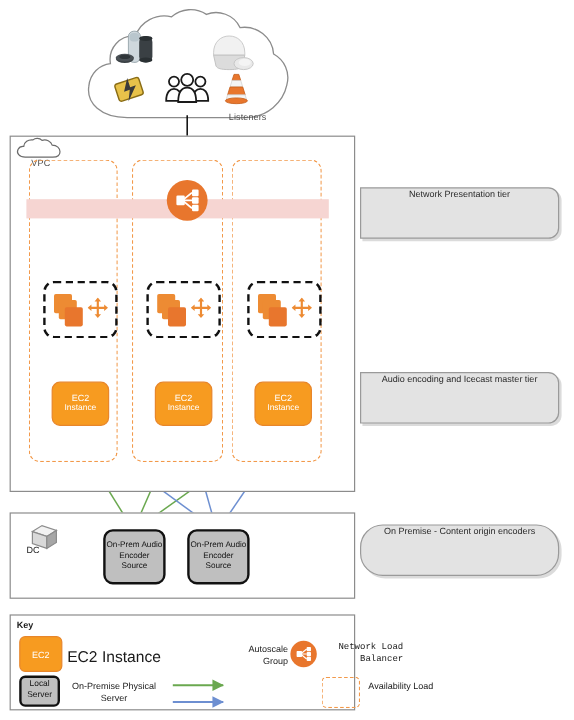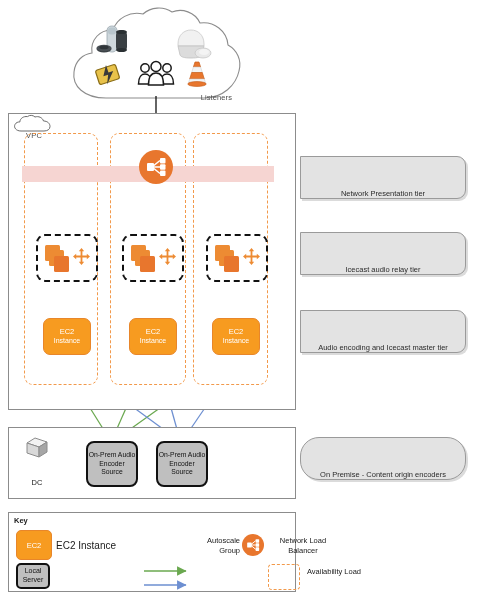--- a/index.html
+++ b/index.html
@@ -8,21 +8,21 @@
     font-family:"Liberation Sans",sans-serif;
     color:#1a1a1a;-webkit-font-smoothing:antialiased;
   }
   .stage{position:absolute;inset:0;}
   .abs{position:absolute;}
 
   
   .cloud-wrap{left:62px;top:6px;width:180px;height:104px;}
   .cloud-wrap svg{display:block;}
   .listeners-label{
-    position:absolute;right:10px;bottom:8px;font-size:7.5px;color:#4d4d4d;
+    position:absolute;right:20px;bottom:8px;font-size:7.5px;color:#4d4d4d;
     letter-spacing:.1px;
     margin-top:32px;
   }
   .cloud-icons{position:absolute;inset:0;}
   .ic{position:absolute;}
 
   
   .frame{
     border:1px solid #8c8c8c;background:#ffffff;box-sizing:border-box;
   }
@@ -81,66 +81,66 @@
   }
   .ec2 .l1{font-size:7.5px;}
   .ec2 .l2{font-size:7px;}
   .ec2a{left:43px;top:318px;}
   .ec2b{left:129px;top:318px;}
   .ec2c{left:212px;top:318px;}
 
   
   .dc-ico{left:22px;top:436px;width:30px;height:36px;}
   .dc-ico .lbl{
-    position:absolute;left:0;top:42px;width:30px;text-align:center;
+    position:absolute;left:0;top:18px;width:30px;text-align:left;
     font-size:7.5px;color:#1a1a1a;
   }
   .onprem{
     background:#BFBFBF;border:2.2px solid #111111;border-radius:8px;
     width:52px;height:46px;box-sizing:border-box;
     display:flex;align-items:center;justify-content:center;text-align:center;
     font-size:6.8px;line-height:1.32;color:#111111;
   }
   .op1{left:86px;top:441px;}
   .op2{left:156px;top:441px;}
 
   
   .tier{
     background:#e3e3e3;border:1px solid #9a9a9a;
     border-top-right-radius:9px;border-bottom-right-radius:9px;
-    box-sizing:border-box;display:flex;align-items:flex-end;justify-content:center;
+    box-sizing:border-box;display:flex;align-items:flex-start;justify-content:center;
     font-size:7.5px;color:#2b2b2b;text-align:center;
     box-shadow:2px 2px 0 rgba(0,0,0,.14);
     left:300px;width:166px;height:43px;
   }
   .tier1{top:156px;}
   .tier2{top:232px;}
   .tier3{top:310px;}
   .tier4{top:437px;border-radius:19px;}
 
   
   .key-box{left:8px;top:512px;width:288px;height:80px;}
   .key-title{left:14px;top:516px;font-size:7.5px;font-weight:bold;color:#1a1a1a;}
   .k-ec2{
     left:16px;top:530px;width:34px;height:28px;background:#F79B20;
     border:1px solid #E8862A;border-radius:5px;
     display:flex;align-items:center;justify-content:center;
     color:#ffffff;font-size:7.5px;
   }
-  .k-ec2-lbl{left:56px;top:540px;font-size:10px;color:#1a1a1a;}
+  .k-ec2-lbl{left:56px;top:540px;font-size:13px;color:#1a1a1a;}
   .k-asg{
     left:141px;top:528px;width:38px;height:32px;
     border:2.4px dashed #111111;border-radius:4px;box-sizing:border-box;
     display:flex;align-items:center;justify-content:center;font-size:7.5px;color:#1a1a1a;
   }
   .k-asg-lbl{left:186px;top:536px;width:54px;text-align:right;font-size:7.5px;line-height:1.3;color:#1a1a1a;}
   .k-nlb{left:242px;top:534px;width:22px;height:22px;}
   .k-nlb .disc{position:absolute;inset:0;border-radius:50%;background:#E8762D;}
   .k-nlb svg{position:absolute;left:0;top:0;}
-  .k-nlb-lbl{left:270px;top:536px;width:66px;text-align:center;font-size:7.5px;line-height:1.3;color:#1a1a1a;}
+  .k-nlb-lbl{left:270px;top:536px;width:66px;text-align:right;font-size:7.5px;line-height:1.3;color:#1a1a1a;font-family:Liberation Mono, monospace;}
 
   .k-local{
     left:16px;top:563px;width:34px;height:26px;background:#BFBFBF;
     border:2px solid #111111;border-radius:5px;box-sizing:border-box;
     display:flex;align-items:center;justify-content:center;text-align:center;
     font-size:7px;line-height:1.25;color:#111111;
   }
   .k-local-lbl{left:54px;top:567px;width:82px;text-align:center;font-size:7.5px;line-height:1.3;color:#1a1a1a;}
   .k-arrows{left:140px;top:562px;width:56px;height:30px;}
   .k-arrow-lbl{left:196px;top:562px;width:70px;text-align:center;font-size:7.5px;line-height:1.32;color:#1a1a1a;}
@@ -361,23 +361,20 @@
   <div class="abs onprem op1">
     <span>On-Prem Audio Encoder Source</span>
   </div>
   <div class="abs onprem op2">
     <span>On-Prem Audio Encoder Source</span>
   </div>
 
   <div class="abs tier tier1">
     <span>Network Presentation tier</span>
   </div>
-  <div class="abs tier tier2">
-    <span>Icecast audio relay tier</span>
-  </div>
   <div class="abs tier tier3">
     <span>Audio encoding and Icecast master tier</span>
   </div>
   <div class="abs tier tier4">
     <span>On Premise - Content origin encoders</span>
   </div>
 
   <div class="abs frame key-box"></div>
   <div class="abs key-title">Key</div>
 
@@ -400,20 +397,21 @@
       <rect x="21" y="8" width="5.5" height="5.5" fill="#ffffff" rx="1"></rect>
       <rect x="21" y="14.3" width="5.5" height="5.5" fill="#ffffff" rx="1"></rect>
       <rect x="21" y="20.6" width="5.5" height="5.5" fill="#ffffff" rx="1"></rect>
     </svg>
   </div>
   <div class="abs k-nlb-lbl">Network Load Balancer</div>
 
   <div class="abs k-local">
     <span>Local Server</span>
   </div>
+  <div class="abs k-local-lbl">On-Premise Physical Server</div>
 
   <div class="abs k-arrows">
     <svg width="56" height="30" viewBox="0 0 56 30">
       <defs>
         <marker id="lgGreen" markerWidth="7" markerHeight="7" refX="5.6" refY="3" orient="auto">
           <path d="M0,0 L6,3 L0,6 z" fill="#6AA84F"></path>
         </marker>
         <marker id="lgBlue" markerWidth="7" markerHeight="7" refX="5.6" refY="3" orient="auto">
           <path d="M0,0 L6,3 L0,6 z" fill="#6D8FD1"></path>
         </marker>

